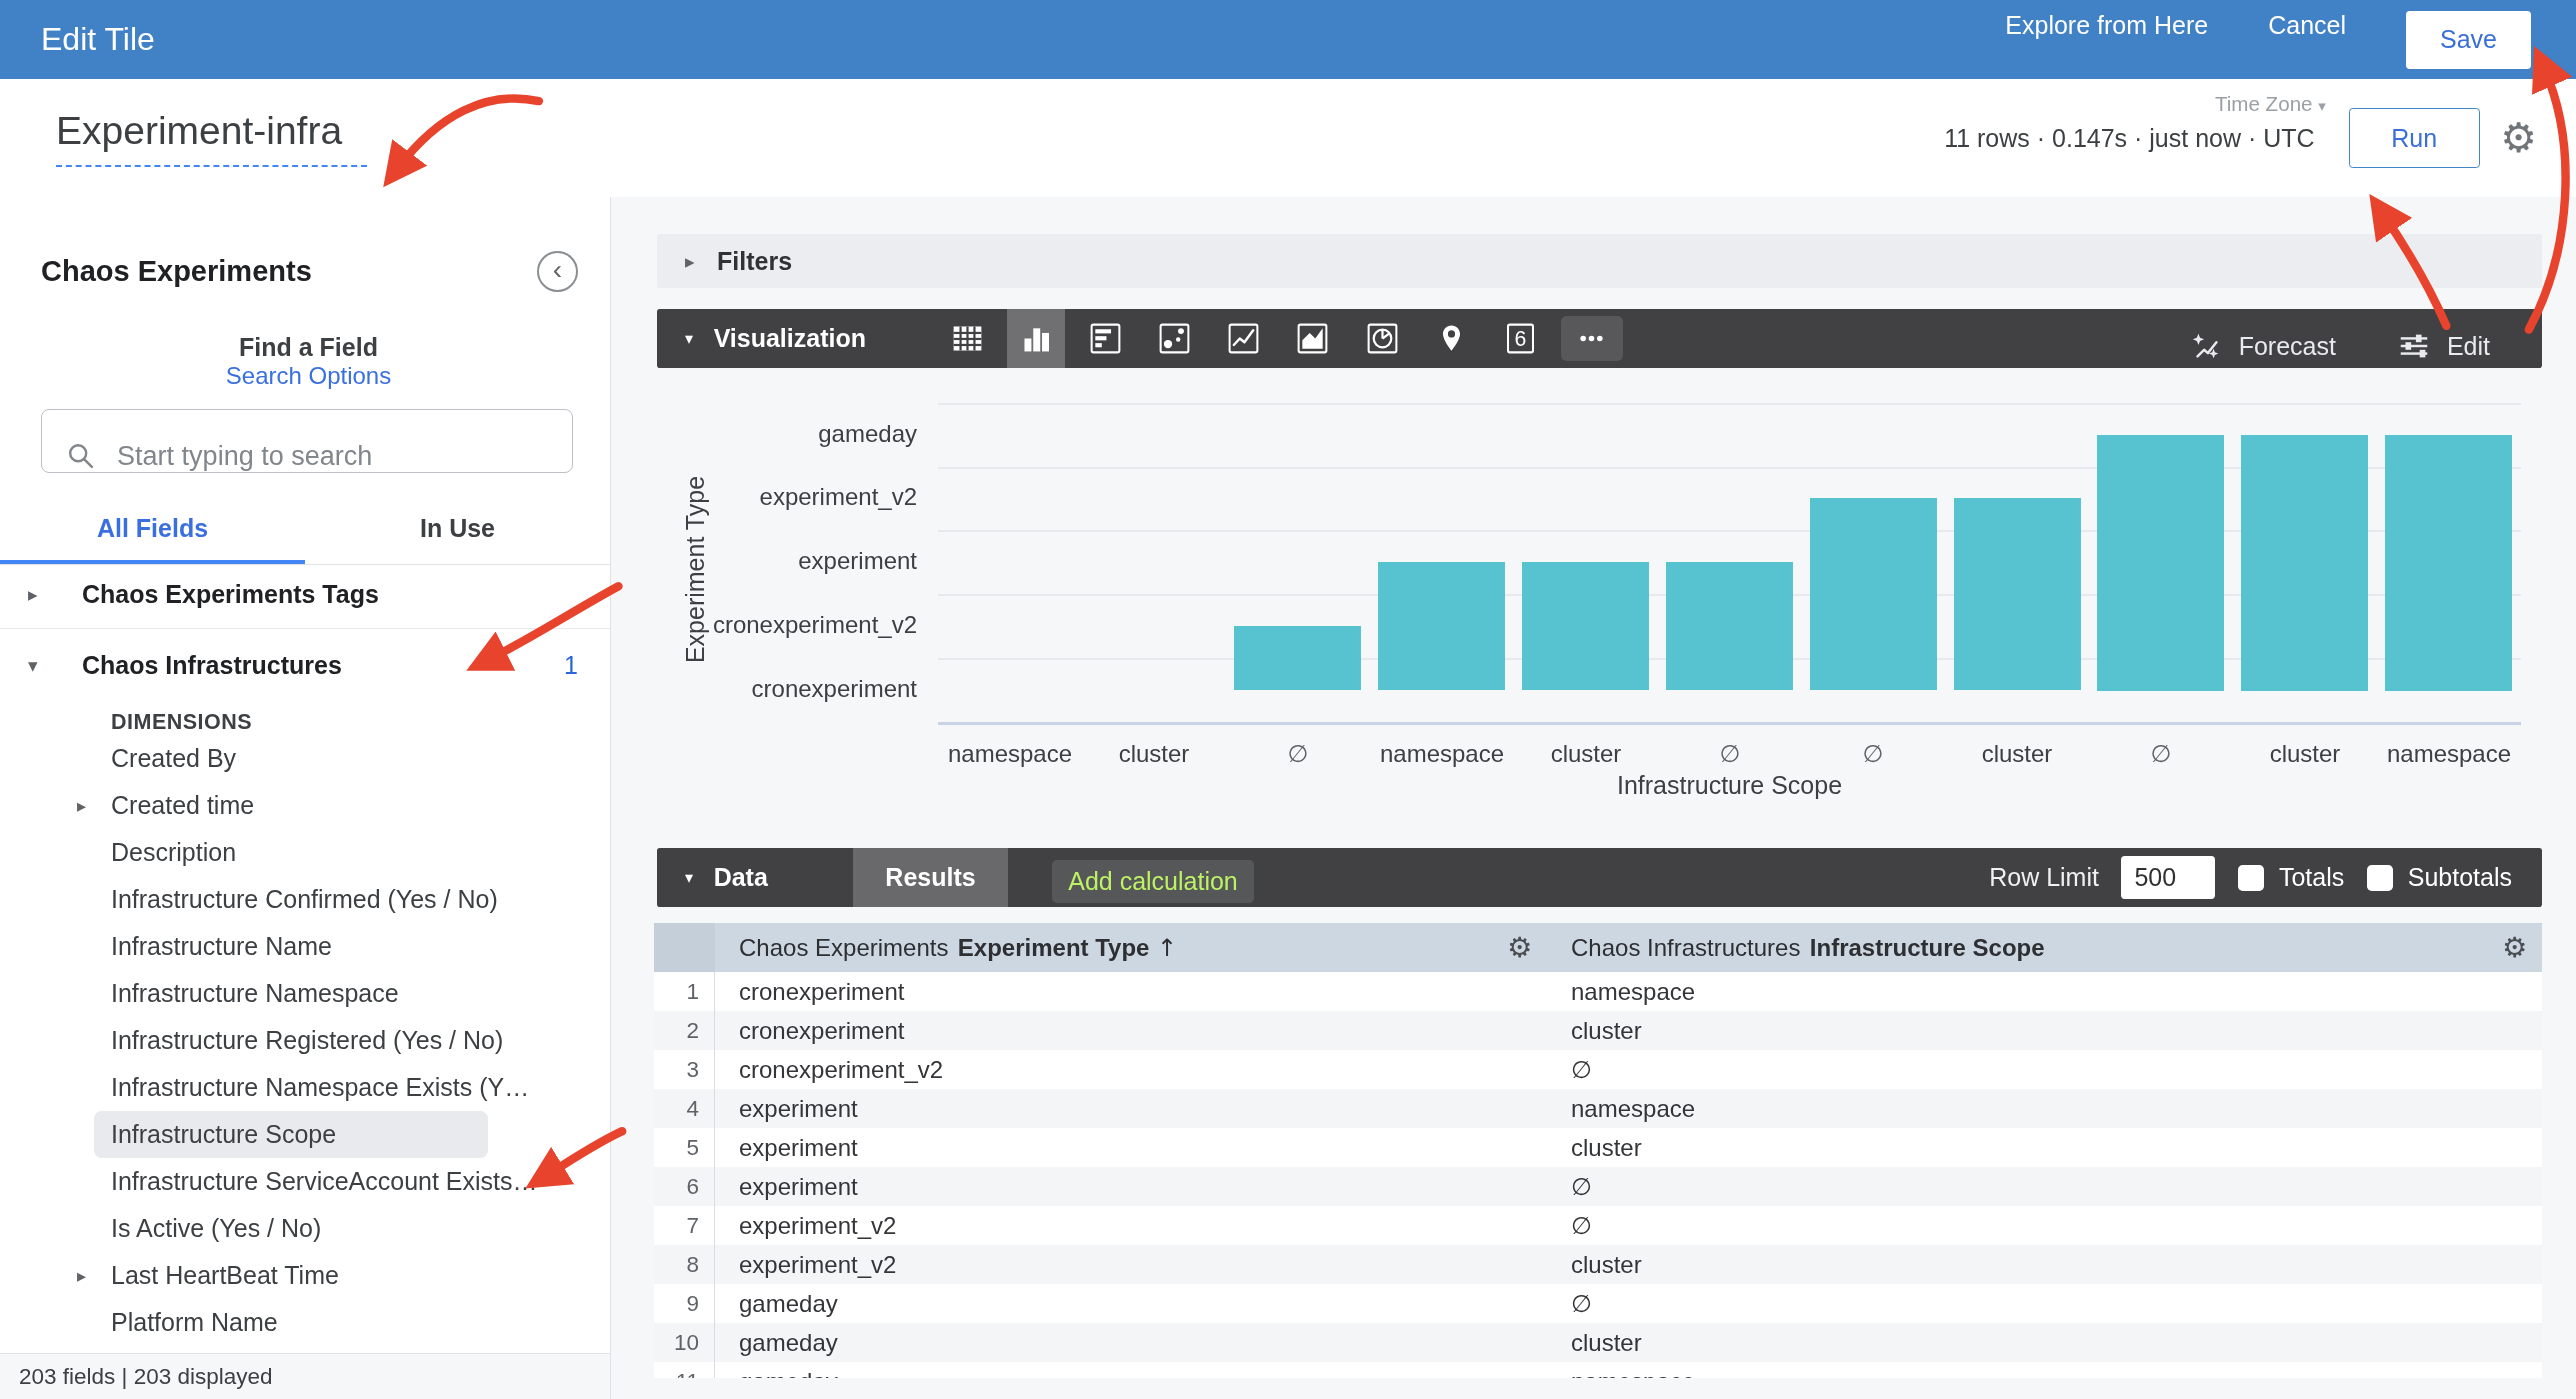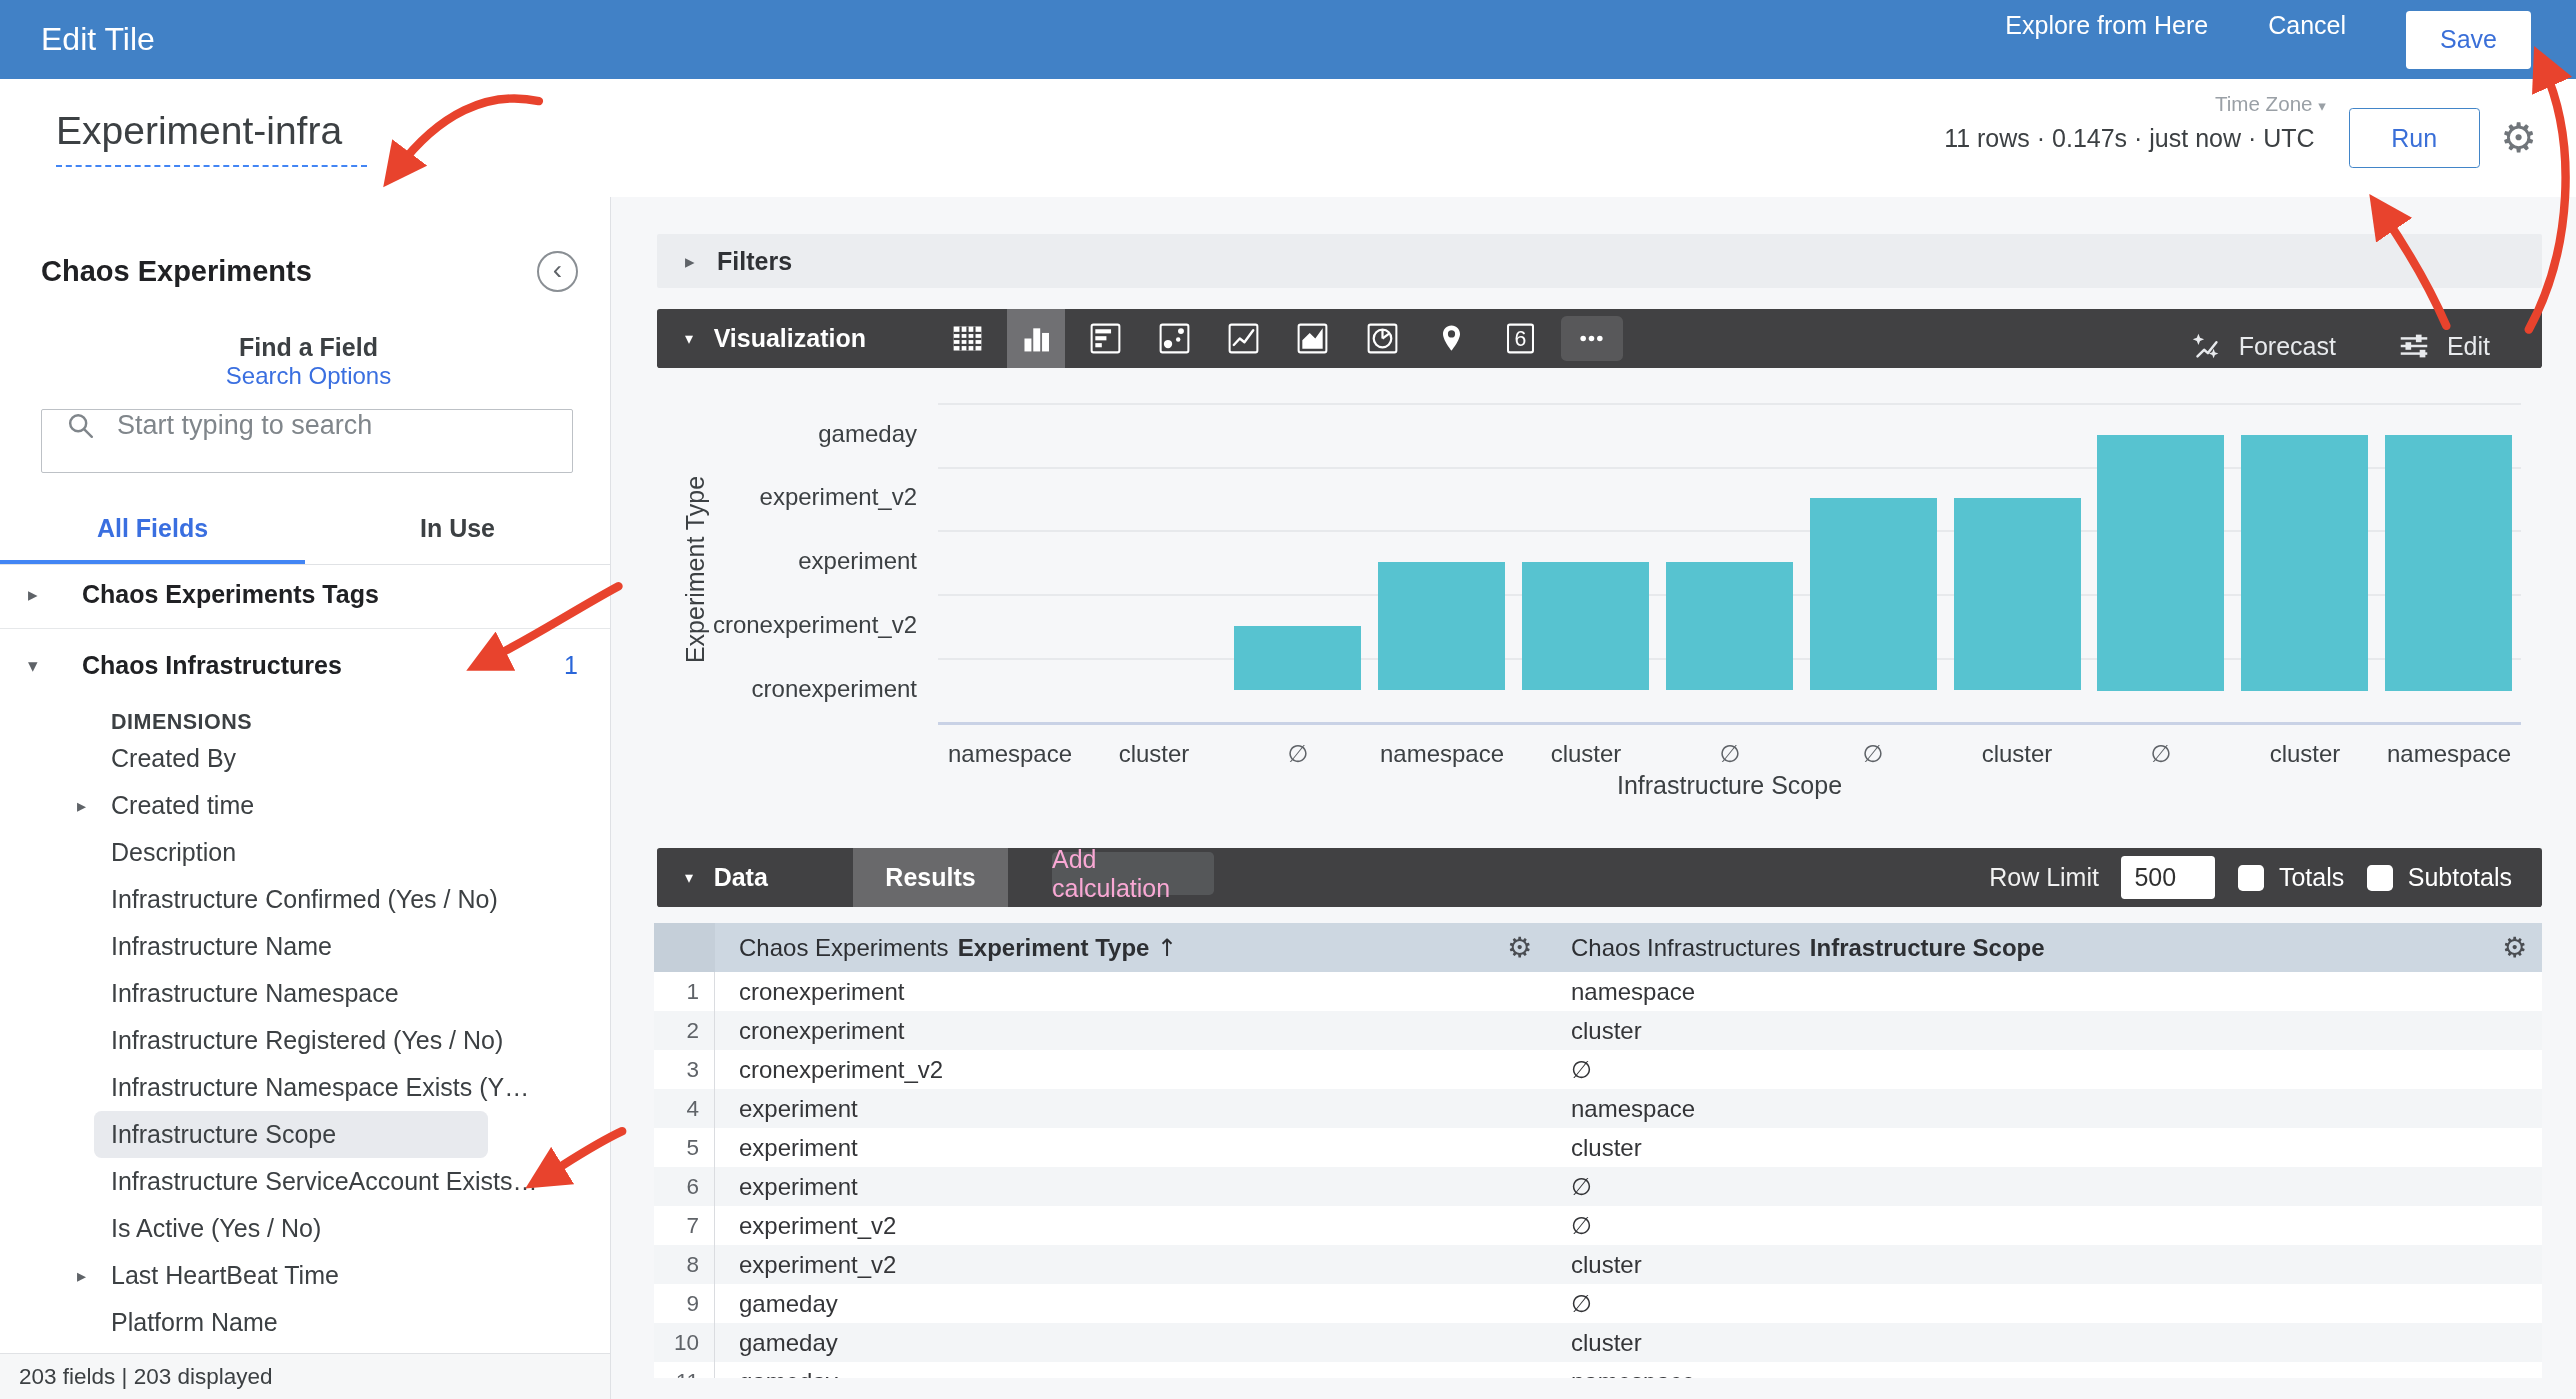--- a/index.html
+++ b/index.html
@@ -29,22 +29,22 @@
 
   
   .sidebar{position:absolute;top:197px;left:0;width:610px;bottom:0;background:#fff;border-right:0.9px solid #dfe1e5;}
   .sb-head{display:flex;align-items:center;justify-content:space-between;margin:54px 32px 0 41px;}
   .sb-title{font-size:29px;font-weight:bold;color:#202124;}
   .collapse-circle{width:41px;height:41px;border:2.3px solid #8a8f94;border-radius:50%;display:flex;align-items:center;
                    justify-content:center;color:#5f6368;font-size:28px;cursor:pointer;padding-bottom:3.7px;box-sizing:border-box;}
   .sb-find{display:flex;align-items:center;justify-content:space-between;margin:41px 34px 0 41px;flex-direction:column;}
   .find-label{font-size:25px;font-weight:bold;color:#3c4043;}
   .search-options{font-size:24px;color:#3a6fe0;cursor:pointer;}
-  .search-box{margin:19px 37px 0 41px;height:62px;border:1.4px solid #bdc1c6;border-radius:2px;background:#fff;
-              display:flex;align-items:flex-start;padding-left:22.5px;}
+  .search-box{margin:19px 37px 0 41px;height:62px;border:1.4px solid #bdc1c6;border-radius:8px;background:#fff;
+              display:flex;align-items:flex-end;padding-left:22.5px;}
   .search-ph{font-size:27px;color:#80868b;margin-left:20.6px;}
   .sb-tabs{display:flex;margin-top:41px;border-bottom:0.9px solid #e0e2e5;}
   .sb-tab{width:50%;text-align:center;font-size:25px;font-weight:bold;color:#3c4043;padding-bottom:17px;cursor:pointer;}
   .sb-tab.active{color:#3a6fe0;border-bottom:4.7px solid #4285f4;}
   .sb-list{position:absolute;top:343px;left:0;right:0;bottom:45px;overflow:hidden;}
   .sb-group{position:relative;height:52px;display:flex;align-items:center;}
   .sb-group .g-caret{position:absolute;left:28px;font-size:19px;color:#5f6368;}
   .sb-group .g-label{padding-left:82px;font-size:25px;font-weight:bold;color:#202124;}
   .sb-group .g-count{position:absolute;right:32px;font-size:25px;color:#2a66d9;}
   .sb-divider{border-top:0.9px solid #e6e8ea;margin:7.5px 0;}
@@ -83,22 +83,22 @@
   .xlab{position:absolute;font-size:24px;color:#3c4043;text-align:center;}
   .axis-title-x{position:absolute;font-size:25px;color:#3c4043;text-align:center;}
   .axis-title-y{position:absolute;font-size:25px;color:#3c4043;transform:rotate(-90deg);transform-origin:center;white-space:nowrap;}
   .null-val{color:#5f6368;}
 
   
   .data-bar{position:absolute;top:651px;left:46px;width:1885px;height:59px;background:#414143;border-radius:2.8px;
             display:flex;align-items:center;color:#fff;}
   .results-tab{position:absolute;left:196px;top:0;width:155px;height:59px;background:#69696b;display:flex;
                align-items:center;justify-content:center;font-size:25px;font-weight:bold;color:#fff;cursor:pointer;}
-  .add-calc{position:absolute;left:395px;top:4px;height:43px;width:162px;background:#555759;border-radius:4.7px;
-            display:flex;align-items:center;justify-content:center;font-size:25px;color:#f9a8d4;cursor:pointer;}
+  .add-calc{position:absolute;left:395px;top:12px;height:43px;width:202px;background:#555759;border-radius:4.7px;
+            display:flex;align-items:center;justify-content:center;font-size:25px;color:#bef264;cursor:pointer;}
   .data-right{position:absolute;right:0;top:0;height:59px;display:flex;align-items:center;gap:22.5px;padding-right:30px;}
   .row-limit-label{font-size:25px;color:#f1f1f1;}
   .row-limit-input{width:94px;height:43px;background:#fff;border-radius:3.7px;border:none;font-size:25px;color:#303030;
                    padding-left:13px;box-sizing:border-box;font-family:inherit;}
   .cb{width:26px;height:26px;background:#fff;border-radius:4.7px;cursor:pointer;flex:0 0 auto;}
   .cb-label{font-size:25px;color:#fff;margin-left:-7.5px;}
 
   
   .table{position:absolute;top:726px;left:43px;width:1888px;height:455px;overflow:hidden;background:#fff;}
   .thead{display:flex;height:49px;background:#cdd7e1;}

